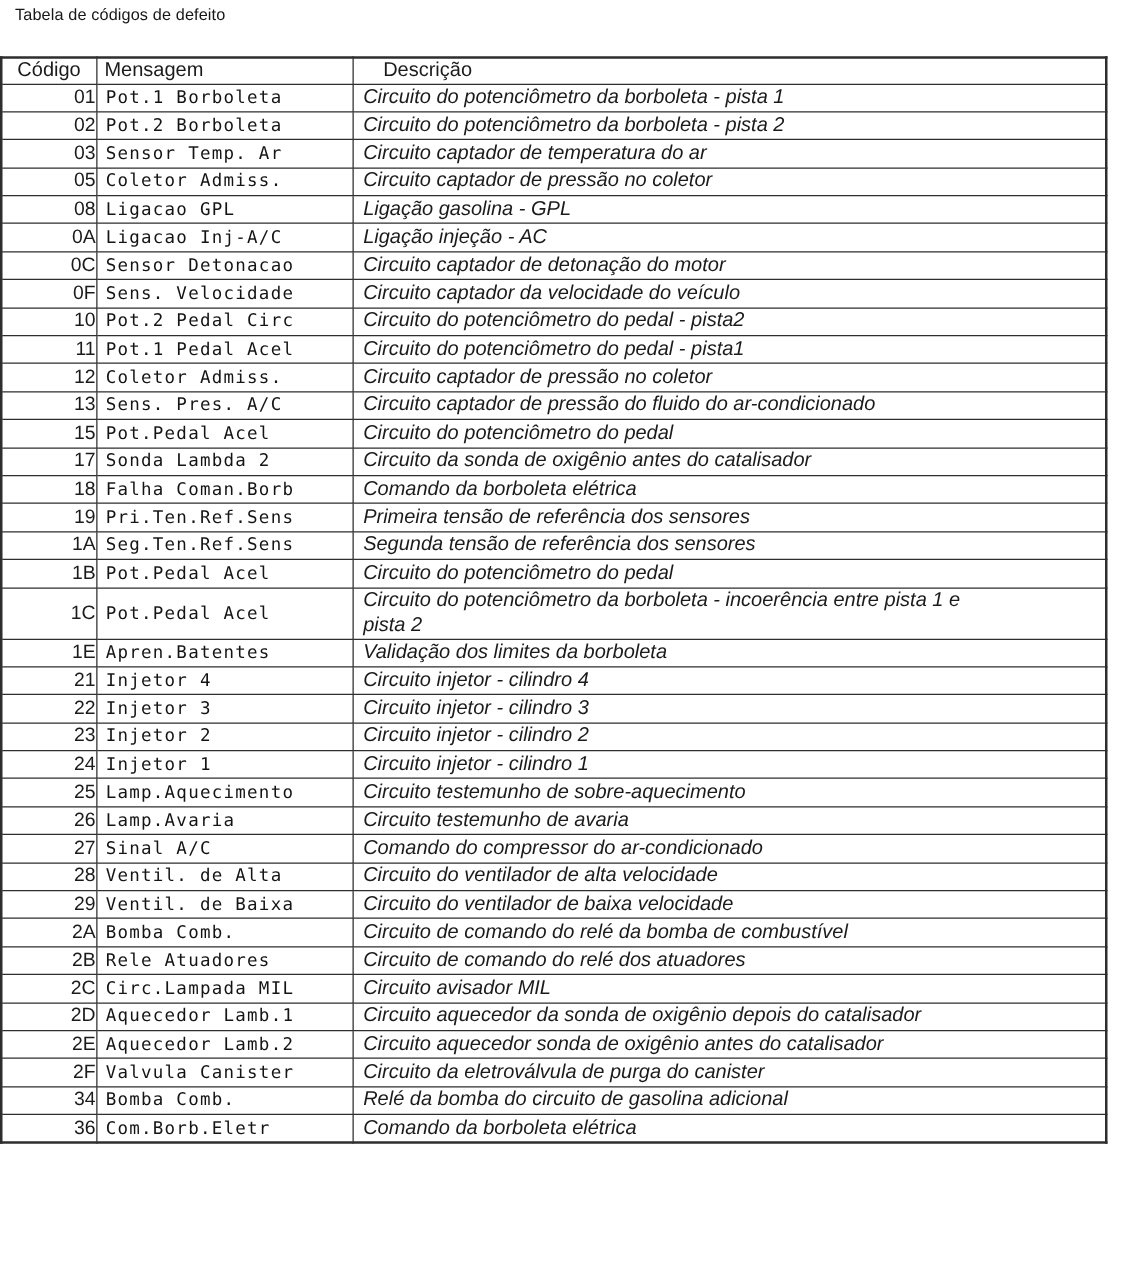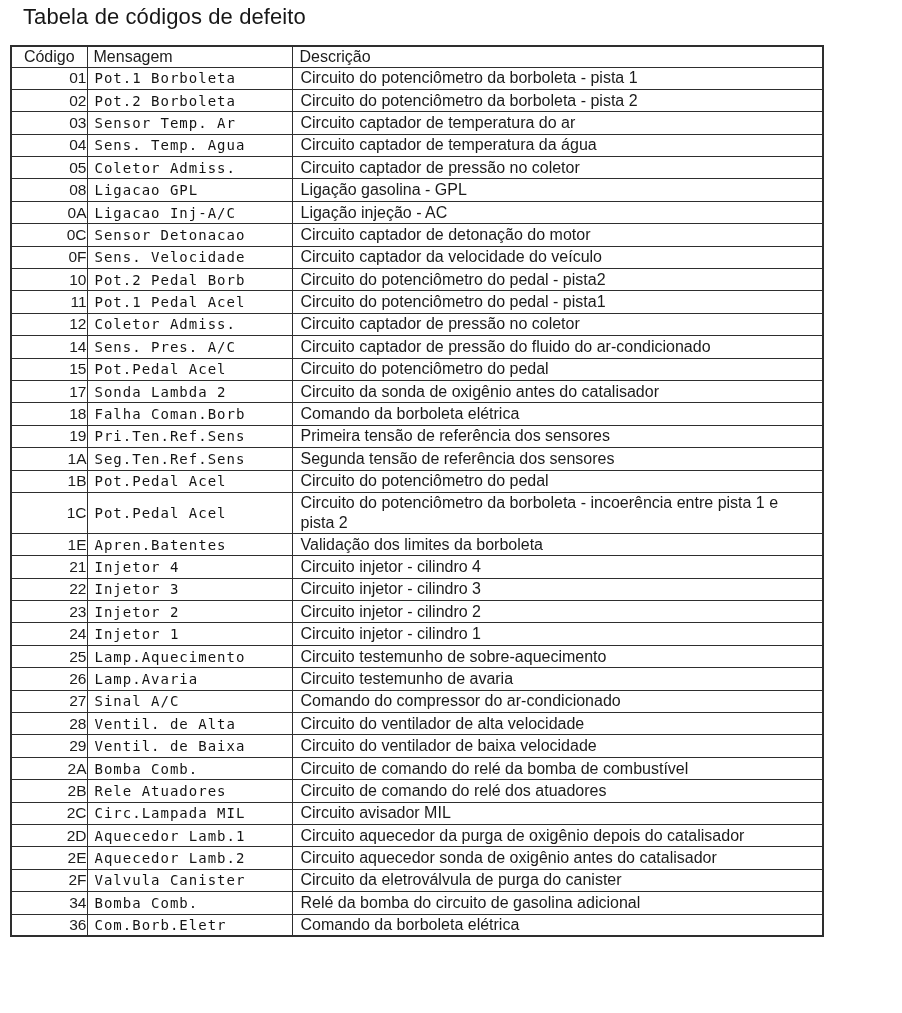--- a/index.html
+++ b/index.html
@@ -10,31 +10,31 @@
   body {
     position: relative;
     width: 902px;
     height: 1013px;
     font-family: "Liberation Sans", sans-serif;
     color: #1b1b1b;
     overflow: hidden;
   }
   .doc-title {
     position: absolute;
-    left: 23px;
+    left: 12px;
     top: 4px;
-    font-size: 22px;
+    font-size: 13px;
     letter-spacing: 0.1px;
     color: #171717;
   }
   table.defect-table {
     position: absolute;
-    left: 10px;
+    left: 0;
     top: 45px;
-    width: 814px;
+    width: 886px;
     border-collapse: collapse;
     table-layout: fixed;
     border: 2px solid #2e2e2e;
     background: #ffffff;
   }
   col.col-code { width: 76px; }
   col.col-msg  { width: 205px; }
   th, td {
     border: 1.5px solid #2e2e2e;
     padding: 0;
@@ -44,39 +44,40 @@
   thead tr { height: 21px; }
   tbody tr { height: 22.4px; }
   th {
     font-weight: normal;
     font-size: 16px;
     text-align: left;
     color: #1b1b1b;
   }
   th.code { text-align: center; }
   th.msg  { padding-left: 6px; }
-  th.desc { padding-left: 7px; }
+  th.desc { padding-left: 24px; }
   td.code {
     text-align: right;
     font-size: 15.5px;
   }
   td.msg {
     font-family: "DejaVu Sans Mono", monospace;
     font-size: 14px;
     letter-spacing: 1px;
     padding-left: 7px;
     white-space: nowrap;
     color: #141414;
   }
   td.desc {
     font-size: 16px;
     padding-left: 8px;
     padding-right: 4px;
     line-height: 20px;
     white-space: pre-line;
+    font-style: italic;
   }
 </style>
 </head>
 <body>
 
 <div class="doc-title">Tabela de códigos de defeito</div>
 
 <table class="defect-table">
   <colgroup>
     <col class="col-code">
@@ -102,25 +103,20 @@
     <td class="msg">Pot.2 Borboleta</td>
     <td class="desc">Circuito do potenciômetro da borboleta - pista 2</td>
   </tr>
 
   <tr>
     <td class="code">03</td>
     <td class="msg">Sensor Temp. Ar</td>
     <td class="desc">Circuito captador de temperatura do ar</td>
   </tr>
 
-  <tr>
-    <td class="code">04</td>
-    <td class="msg">Sens. Temp. Agua</td>
-    <td class="desc">Circuito captador de temperatura da água</td>
-  </tr>
 
   <tr>
     <td class="code">05</td>
     <td class="msg">Coletor Admiss.</td>
     <td class="desc">Circuito captador de pressão no coletor</td>
   </tr>
 
   <tr>
     <td class="code">08</td>
     <td class="msg">Ligacao GPL</td>
@@ -140,38 +136,38 @@
   </tr>
 
   <tr>
     <td class="code">0F</td>
     <td class="msg">Sens. Velocidade</td>
     <td class="desc">Circuito captador da velocidade do veículo</td>
   </tr>
 
   <tr>
     <td class="code">10</td>
-    <td class="msg">Pot.2 Pedal Borb</td>
+    <td class="msg">Pot.2 Pedal Circ</td>
     <td class="desc">Circuito do potenciômetro do pedal - pista2</td>
   </tr>
 
   <tr>
     <td class="code">11</td>
     <td class="msg">Pot.1 Pedal Acel</td>
     <td class="desc">Circuito do potenciômetro do pedal - pista1</td>
   </tr>
 
   <tr>
     <td class="code">12</td>
     <td class="msg">Coletor Admiss.</td>
     <td class="desc">Circuito captador de pressão no coletor</td>
   </tr>
 
   <tr>
-    <td class="code">14</td>
+    <td class="code">13</td>
     <td class="msg">Sens. Pres. A/C</td>
     <td class="desc">Circuito captador de pressão do fluido do ar-condicionado</td>
   </tr>
 
   <tr>
     <td class="code">15</td>
     <td class="msg">Pot.Pedal Acel</td>
     <td class="desc">Circuito do potenciômetro do pedal</td>
   </tr>
 
@@ -287,21 +283,21 @@
 
   <tr>
     <td class="code">2C</td>
     <td class="msg">Circ.Lampada MIL</td>
     <td class="desc">Circuito avisador MIL</td>
   </tr>
 
   <tr>
     <td class="code">2D</td>
     <td class="msg">Aquecedor Lamb.1</td>
-    <td class="desc">Circuito aquecedor da purga de oxigênio depois do catalisador</td>
+    <td class="desc">Circuito aquecedor da sonda de oxigênio depois do catalisador</td>
   </tr>
 
   <tr>
     <td class="code">2E</td>
     <td class="msg">Aquecedor Lamb.2</td>
     <td class="desc">Circuito aquecedor sonda de oxigênio antes do catalisador</td>
   </tr>
 
   <tr>
     <td class="code">2F</td>

